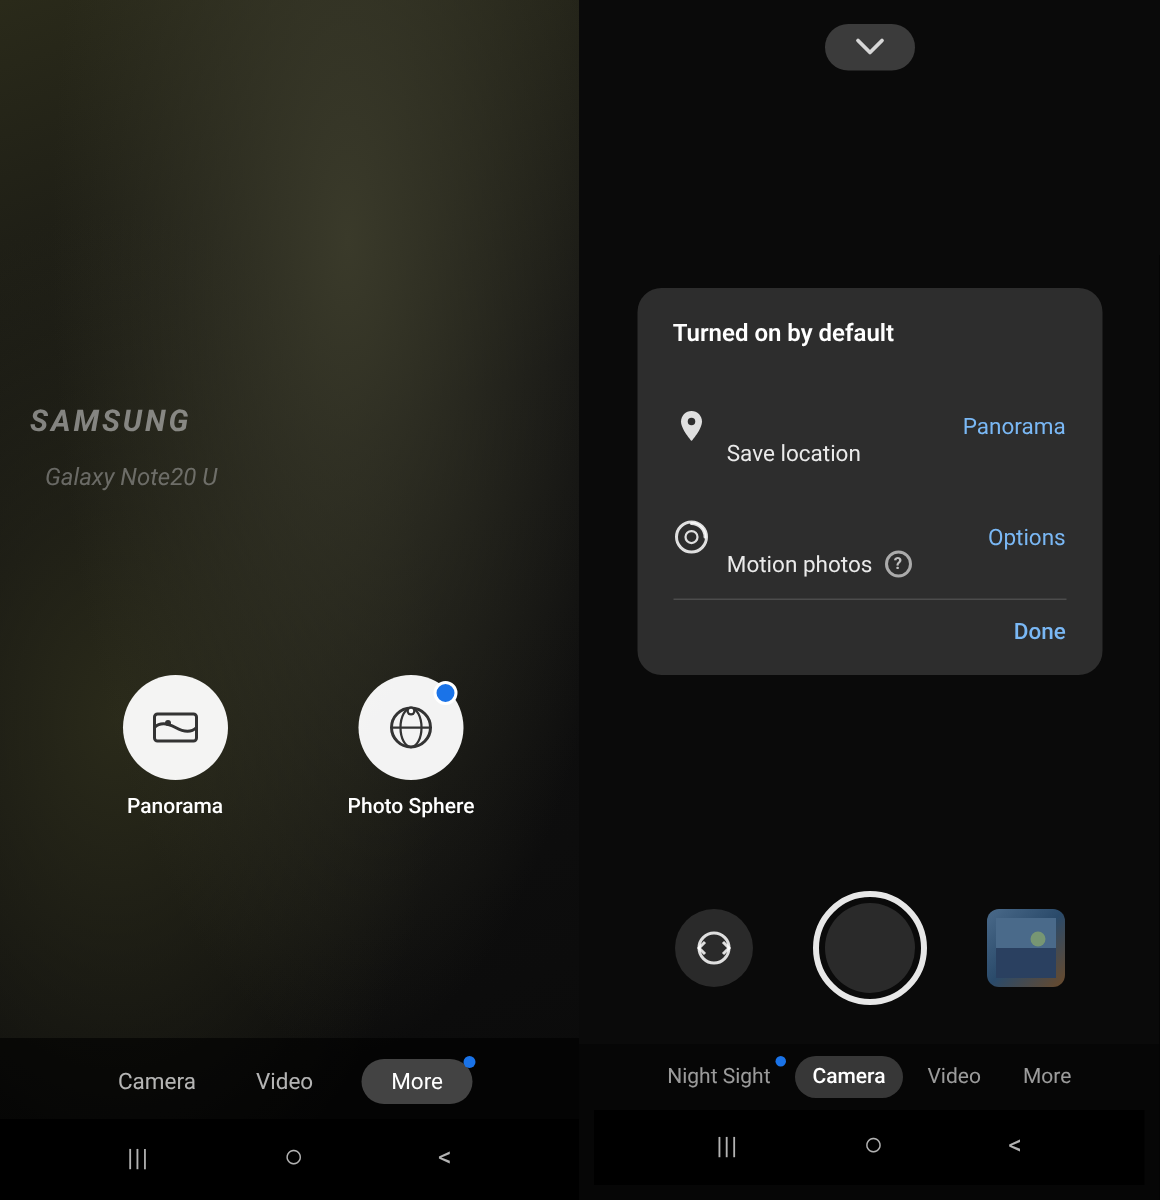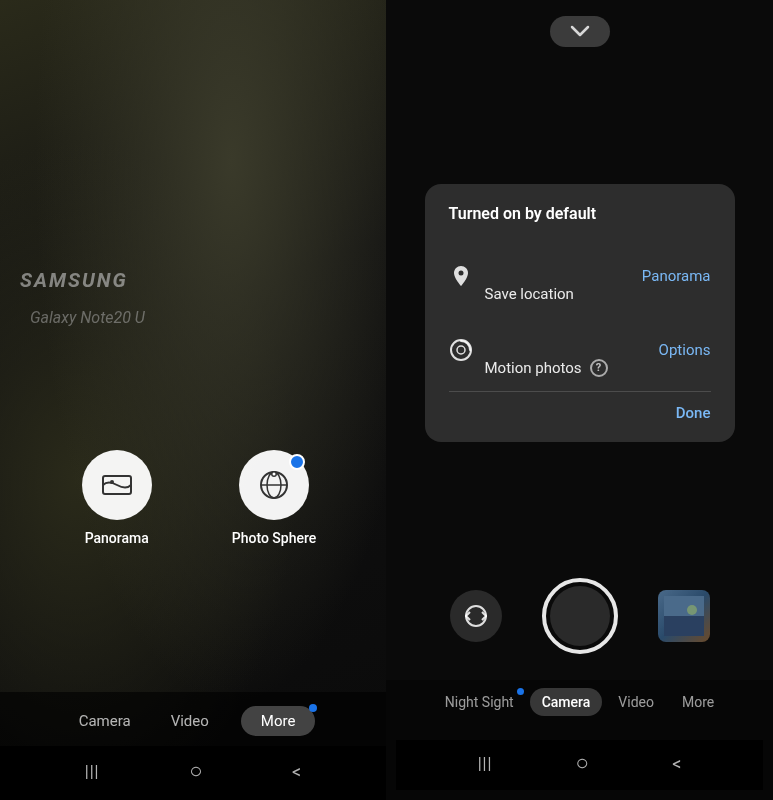--- a/index.html
+++ b/index.html
@@ -348,21 +348,21 @@
     .bottom-tabs-right {
       padding: 8px 10px 10px;
       background: rgba(0,0,0,0.3);
     }
 
     .tabs-row-right {
       display: flex;
       justify-content: center;
       align-items: center;
       gap: 4px;
-      margin-bottom: 24px;
+      margin-bottom: 8px;
     }
 
     .tab-item-right {
       color: rgba(255,255,255,0.6);
       font-size: 14px;
       padding: 6px 12px;
       cursor: pointer;
       border-radius: 20px;
       position: relative;
     }

